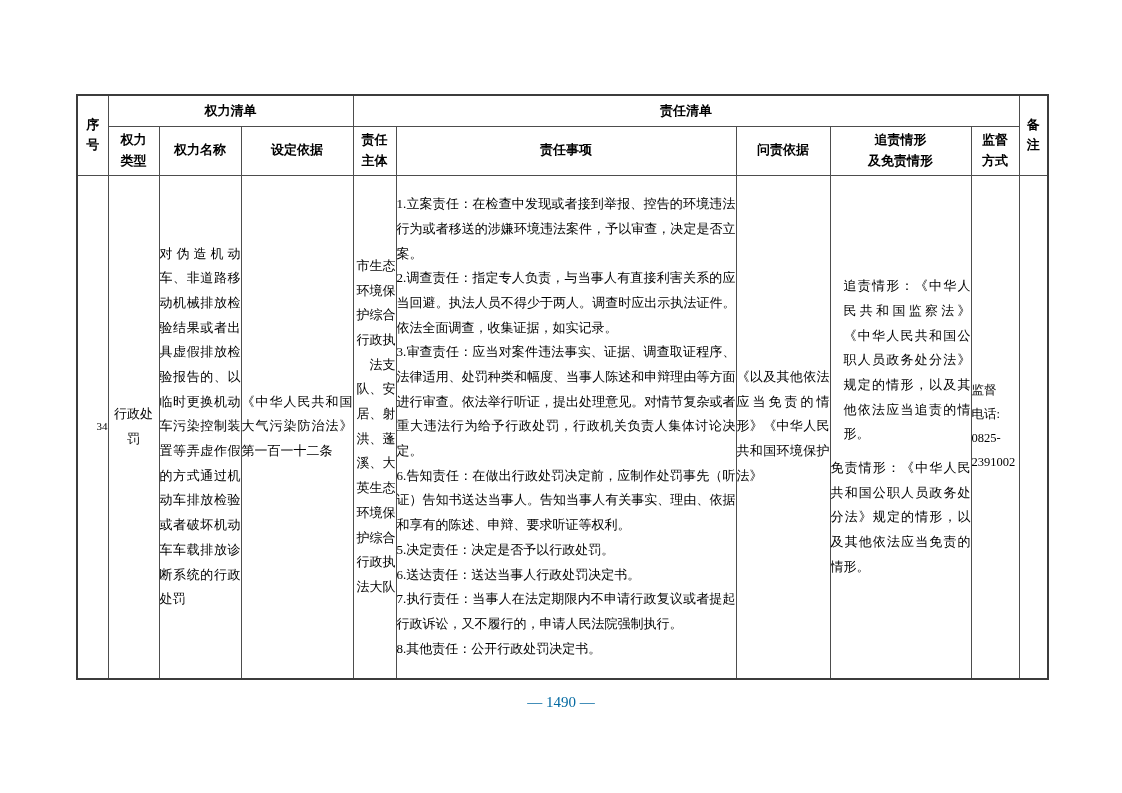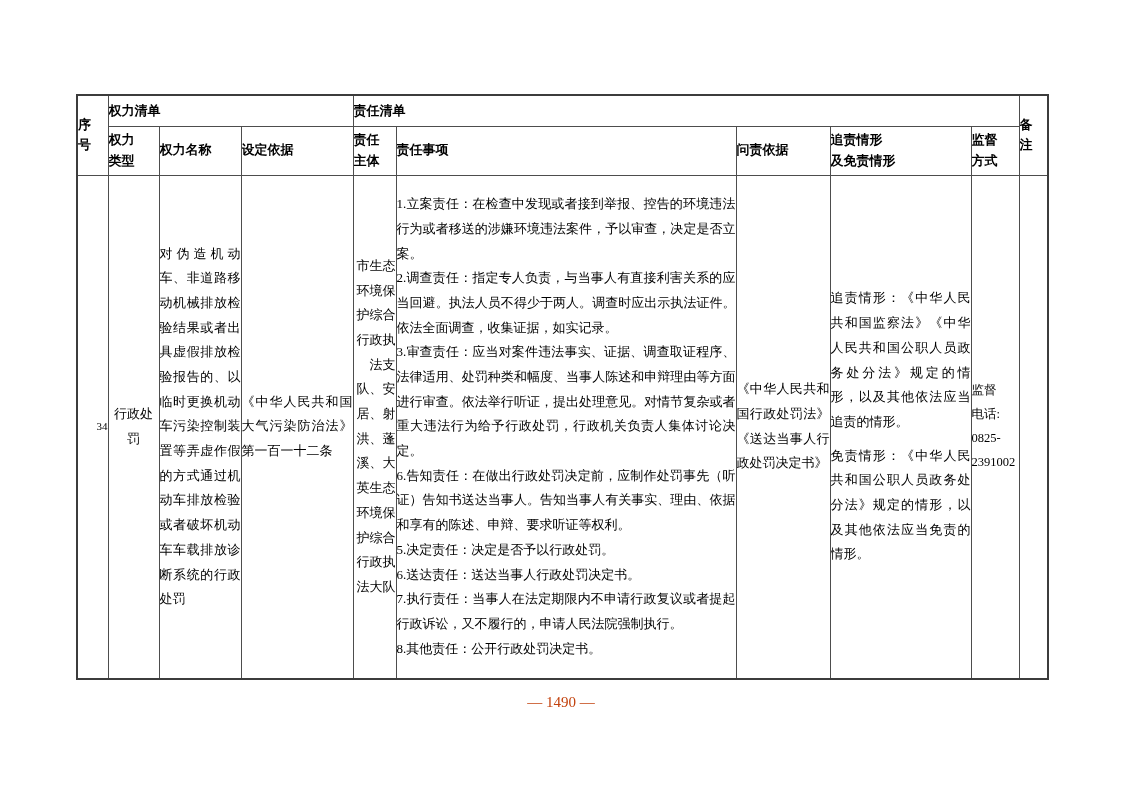--- a/index.html
+++ b/index.html
@@ -29,55 +29,55 @@
     border: 1px solid #4d4d4d;
     padding: 0;
     vertical-align: middle;
     overflow: hidden;
   }
   
   .hdr {
     font-family: "Liberation Sans", sans-serif;
     font-weight: bold;
     font-size: 13px;
-    text-align: left;
+    text-align: center;
     line-height: 1.55;
     white-space: pre-line;
   }
   tr.hrow1 { height: 31px; }
   tr.hrow2 { height: 49px; margin-top: 20px; }
   tr.brow  { height: 504px; }
   
   .bcell {
     font-size: 13px;
     line-height: 1.9;
   }
   .c-serial   { text-align: right; font-size: 11px; }
   .c-type     { text-align: center; padding: 0 9px; }
   .c-name     { text-align: justify; padding: 0 8px; margin-left: 43px; }
   .c-basis    { text-align: justify; padding: 0 3px; }
   .c-subject  { text-align: right; padding: 0 1px; }
   .c-duties   { padding: 0 6px; }
   .duty-line  { text-align: justify; }
   .c-account  { text-align: justify; padding: 0 7px; }
   .c-pursue   { text-align: justify; padding: 0 7px; }
-  .c-pursue .para { margin: 0 0 9px 0; }
+  .c-pursue .para { margin: 0 0 9px 13px; }
   .c-pursue .para:last-child { margin: 0; }
   .c-monitor  { text-align: left; padding: 0 3px; font-size: 12.5px; white-space: pre-line; }
   .c-remarks  { }
   
   .page-number {
     position: absolute;
     top: 694px;
     left: 0;
     width: 100%;
     text-align: center;
     font-size: 15px;
     font-family: "Liberation Serif", serif;
-    color: #c2410c;
+    color: #0369a1;
   }
 </style>
 </head>
 <body>
 
 <div class="page">
 
   <table class="prtable">
     <colgroup>
       <col style="width:31px">
@@ -126,21 +126,21 @@
       <td class="bcell c-duties">
         <div class="duty-line">1.立案责任：在检查中发现或者接到举报、控告的环境违法行为或者移送的涉嫌环境违法案件，予以审查，决定是否立案。</div>
         <div class="duty-line">2.调查责任：指定专人负责，与当事人有直接利害关系的应当回避。执法人员不得少于两人。调查时应出示执法证件。依法全面调查，收集证据，如实记录。</div>
         <div class="duty-line">3.审查责任：应当对案件违法事实、证据、调查取证程序、法律适用、处罚种类和幅度、当事人陈述和申辩理由等方面进行审查。依法举行听证，提出处理意见。对情节复杂或者重大违法行为给予行政处罚，行政机关负责人集体讨论决定。</div>
         <div class="duty-line">6.告知责任：在做出行政处罚决定前，应制作处罚事先（听证）告知书送达当事人。告知当事人有关事实、理由、依据和享有的陈述、申辩、要求听证等权利。</div>
         <div class="duty-line">5.决定责任：决定是否予以行政处罚。</div>
         <div class="duty-line">6.送达责任：送达当事人行政处罚决定书。</div>
         <div class="duty-line">7.执行责任：当事人在法定期限内不申请行政复议或者提起行政诉讼，又不履行的，申请人民法院强制执行。</div>
         <div class="duty-line">8.其他责任：公开行政处罚决定书。</div>
       </td>
-      <td class="bcell c-account">《中华人民共和国行政处罚法》《送达当事人行政处罚决定书》</td>
+      <td class="bcell c-account">《以及其他依法应当免责的情形》《中华人民共和国环境保护法》</td>
       <td class="bcell c-pursue">
         <div class="para">追责情形：《中华人民共和国监察法》《中华人民共和国公职人员政务处分法》规定的情形，以及其他依法应当追责的情形。</div>
         <div class="para">免责情形：《中华人民共和国公职人员政务处分法》规定的情形，以及其他依法应当免责的情形。</div>
       </td>
       <td class="bcell c-monitor">监督
 电话:
 0825-
 2391002</td>
       <td class="bcell c-remarks"></td>
     </tr>

